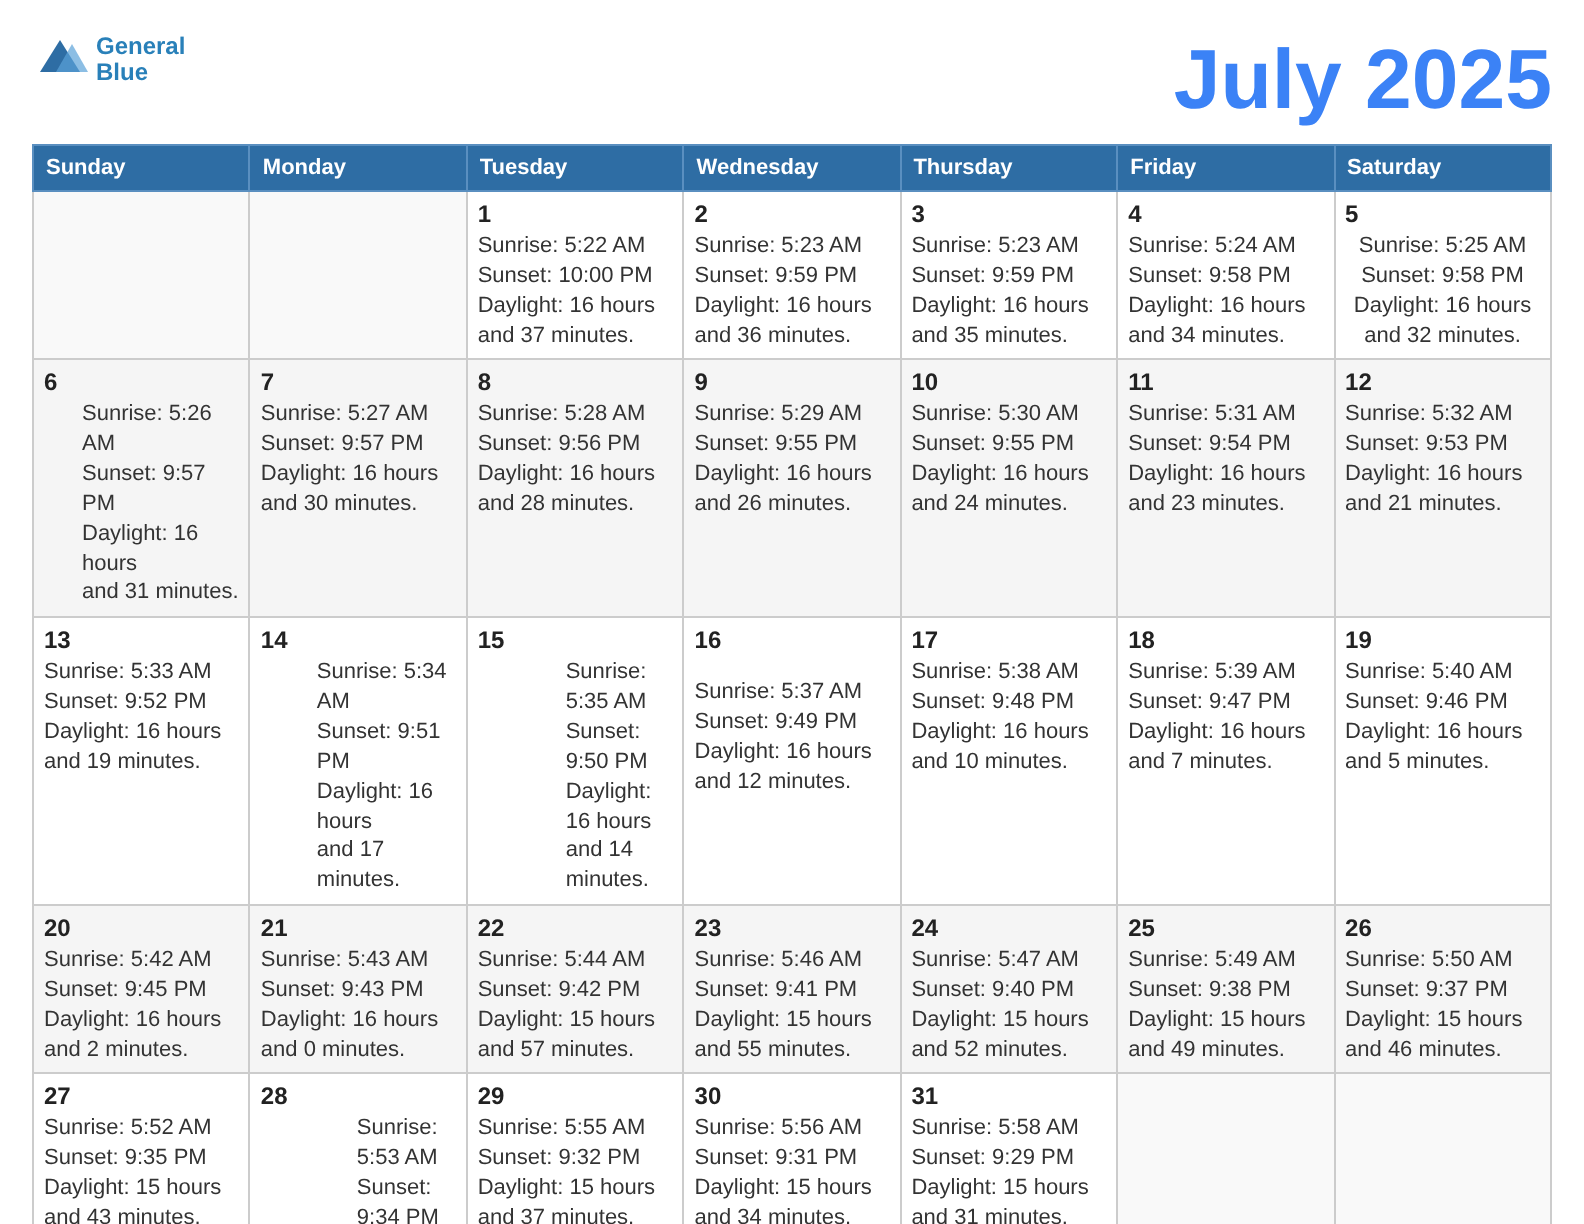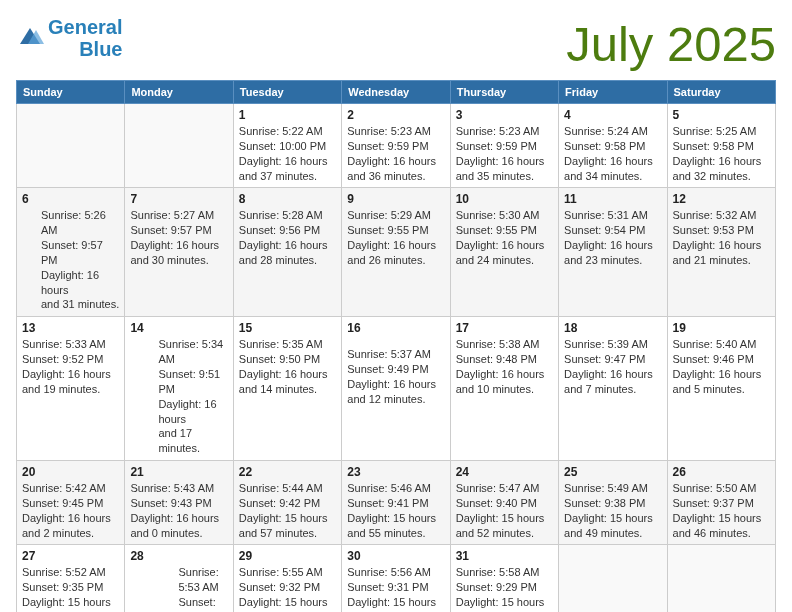--- a/index.html
+++ b/index.html
@@ -14,41 +14,40 @@
       display: flex;
       justify-content: space-between;
       align-items: flex-start;
       margin-bottom: 8px;
     }
     .logo {
       display: flex;
       align-items: center;
     }
     .logo-text {
-      font-size: 20px;
+      font-size: 12px;
       font-weight: bold;
       color: #1a3a5c;
       line-height: 1.1;
-      text-align: right;
     }
     .logo-text span {
       color: #2980b9;
     }
     .logo-icon {
       width: 28px;
       height: 28px;
       margin-right: 4px;
     }
     .title-block {
       text-align: right;
     }
     .month-title {
-      font-size: 49px;
-      font-weight: normal;
-      color: #4d7c0f;
+      font-size: 42px;
+      font-weight: bold;
+      color: #3b82f6;
     }
     .location {
       font-size: 14px;
       color: #444;
     }
     table {
       width: 100%;
       border-collapse: collapse;
       font-size: 10.5px;
     }
@@ -146,21 +145,21 @@
         </td>
         <td>
           <span class="day-num">4</span>
           <div class="day-info" style="white-space: pre-line;">Sunrise: 5:24 AM
 Sunset: 9:58 PM
 Daylight: 16 hours
 and 34 minutes.</div>
         </td>
         <td>
           <span class="day-num">5</span>
-          <div class="day-info" style="white-space: pre-line;">Sunrise: 5:25 AM
+          <div class="day-info" style="white-space: pre-line; text-align: center;">Sunrise: 5:25 AM
 Sunset: 9:58 PM
 Daylight: 16 hours
 and 32 minutes.</div>
         </td>
       </tr>
       <tr>
         <td>
           <span class="day-num">6</span>
           <div class="day-info" style="white-space: pre-line; margin-left: 19px;">Sunrise: 5:26 AM
 Sunset: 9:57 PM
@@ -220,21 +219,21 @@
         </td>
         <td>
           <span class="day-num">14</span>
           <div class="day-info" style="white-space: pre-line; margin-left: 28px;">Sunrise: 5:34 AM
 Sunset: 9:51 PM
 Daylight: 16 hours
 and 17 minutes.</div>
         </td>
         <td>
           <span class="day-num">15</span>
-          <div class="day-info" style="white-space: pre-line;">Sunrise: 5:35 AM
+          <div class="day-info" style="white-space: pre-line; margin-left: 44px;">Sunrise: 5:35 AM
 Sunset: 9:50 PM
 Daylight: 16 hours
 and 14 minutes.</div>
         </td>
         <td>
           <span class="day-num">16</span>
           <div class="day-info" style="white-space: pre-line; margin-top: 12px;">Sunrise: 5:37 AM
 Sunset: 9:49 PM
 Daylight: 16 hours
 and 12 minutes.</div>

